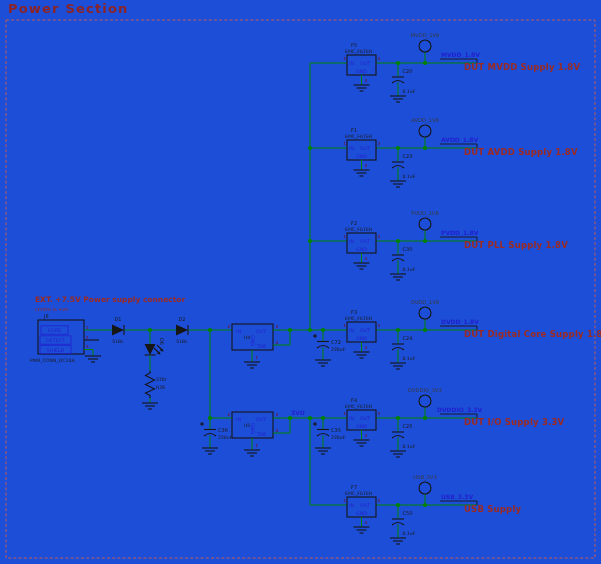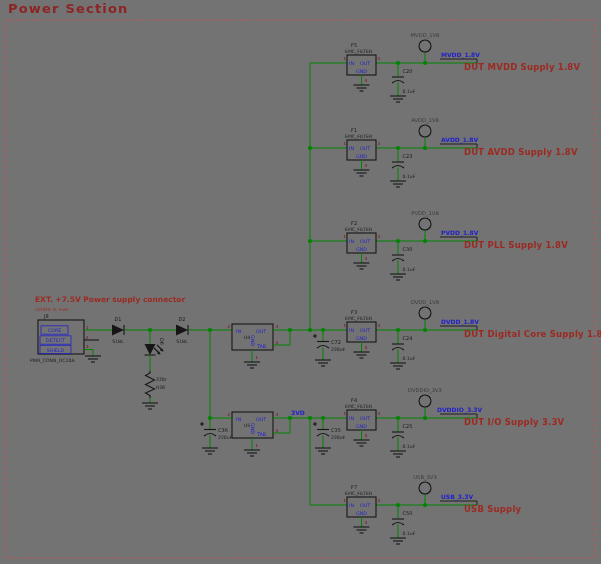--- a/index.html
+++ b/index.html
@@ -1,16 +1,16 @@
 <!DOCTYPE html>
 <html><head>
 <meta charset="utf-8">
 <style>
   html,body{margin:0;padding:0;background:#ffffff;}
-  .page{position:relative;width:601px;height:564px;background:#737373;overflow:hidden;}
+  .page{position:relative;width:601px;height:564px;background:#1d4ed8;overflow:hidden;}
   svg text{font-family:"DejaVu Sans",sans-serif;}
   .w{stroke:#008400;stroke-width:1;fill:none;}
   .sym{stroke:#161616;stroke-width:1.1;fill:none;}
   .symf{fill:#161616;stroke:none;}
   .nl{stroke:#161616;stroke-width:0.9;fill:none;}
   .dot{fill:#008400;stroke:none;}
   .pinbox{stroke:#2222cc;stroke-width:0.8;fill:none;}
   .t-title{font-size:13px;fill:#8e2323;font-weight:bold;letter-spacing:1.2px;}
   .t-head{font-size:7.5px;fill:#9c2a21;font-weight:bold;}
   .t-note{font-size:5px;fill:#9c2a21;}

